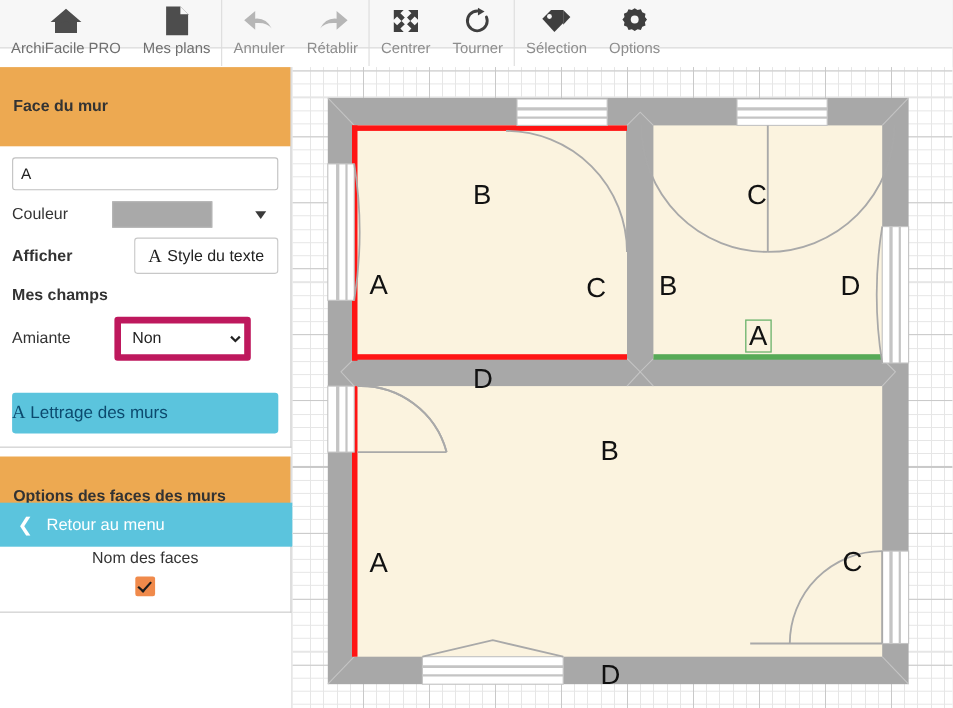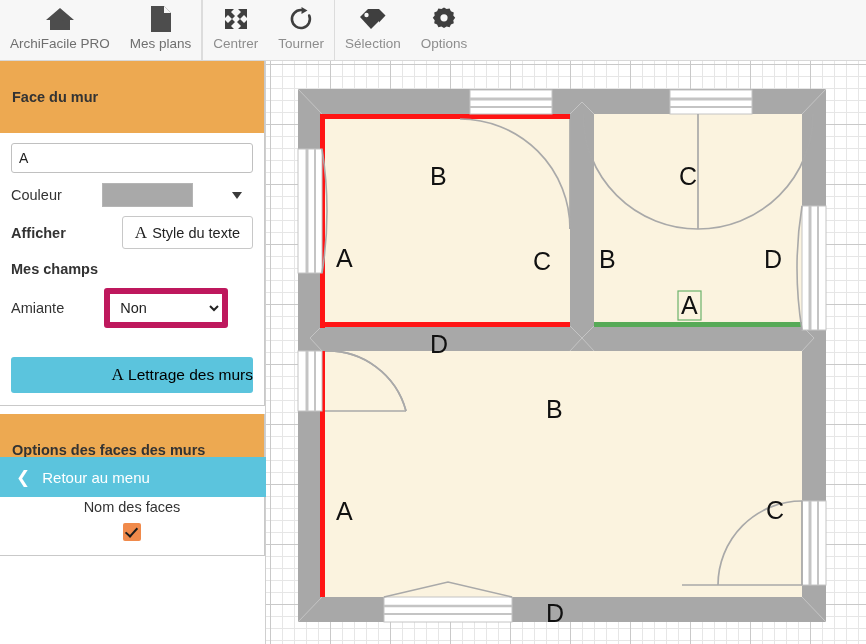--- a/index.html
+++ b/index.html
@@ -11,21 +11,21 @@
   }
   #app {
     position: relative;
     width: 866px; height: 644px;
     overflow: hidden;
   }
 
   
   #toolbar {
     position: absolute; left: 0; top: 0;
-    width: 866px; height: 61px;
+    width: 866px; height: 44px;
     background: #f7f7f7;
     border-bottom: 1px solid #d8d8d8;
     box-sizing: border-box;
     display: flex;
     align-items: flex-start;
   }
   .tb-group {
     display: flex;
     height: 60px;
     align-items: flex-start;
@@ -153,26 +153,26 @@
     font-size: 14.5px;
     width: 124px;
     background: #fff;
     color: #222;
     font-family: "Liberation Sans", sans-serif;
   }
   .btn-cyan {
     display: block;
     width: 100%;
     background: #5bc4dd;
-    color: #000000;
+    color: #0c4a6e;
     border: none;
     border-radius: 3px;
     padding: 9px 0;
     font-size: 15.5px;
-    text-align: right;
+    text-align: left;
     cursor: pointer;
     font-family: "Liberation Sans", sans-serif;
   }
   .check-row {
     display: flex;
     align-items: center;
     justify-content: center;
     gap: 8px;
     padding: 13px 0 14px 0;
     font-size: 14.5px;
@@ -255,20 +255,38 @@
             <path d="M2 1 L15 1 L22 8 L22 27 L2 27 Z" fill="#4d4d4d"></path>
             <path d="M15 1 L22 8 L15 8 Z" fill="#f7f7f7"></path>
           </svg>
         </span>
         <span class="tb-label">Mes plans</span>
       </div>
     </div>
 
     <div class="tb-sep"></div>
 
+    <div class="tb-group">
+      <div class="tb-btn" style="min-width:62px">
+        <span class="tb-icon">
+          <svg width="32" height="26" viewBox="0 0 32 26">
+            <path d="M12 4 L12 11 Q22 10 27 20 Q23 14 12 15 L12 21 L2 12.5 Z" fill="#b6b6b6"></path>
+          </svg>
+        </span>
+        <span class="tb-label">Annuler</span>
+      </div>
+      <div class="tb-btn" style="min-width:62px">
+        <span class="tb-icon">
+          <svg width="32" height="26" viewBox="0 0 32 26">
+            <path d="M20 4 L20 11 Q10 10 5 20 Q9 14 20 15 L20 21 L30 12.5 Z" fill="#b6b6b6"></path>
+          </svg>
+        </span>
+        <span class="tb-label">Rétablir</span>
+      </div>
+    </div>
 
     <div class="tb-sep"></div>
 
     <div class="tb-group">
       <div class="tb-btn" style="min-width:60px">
         <span class="tb-icon">
           <svg width="28" height="26" viewBox="0 0 28 26">
             <g fill="#3f3f3f">
               <path d="M3 3 L12 3 L9 6 L13 10 L10 13 L6 9 L3 12 Z"></path>
               <path d="M25 3 L25 12 L22 9 L18 13 L15 10 L19 6 L16 3 Z"></path>

